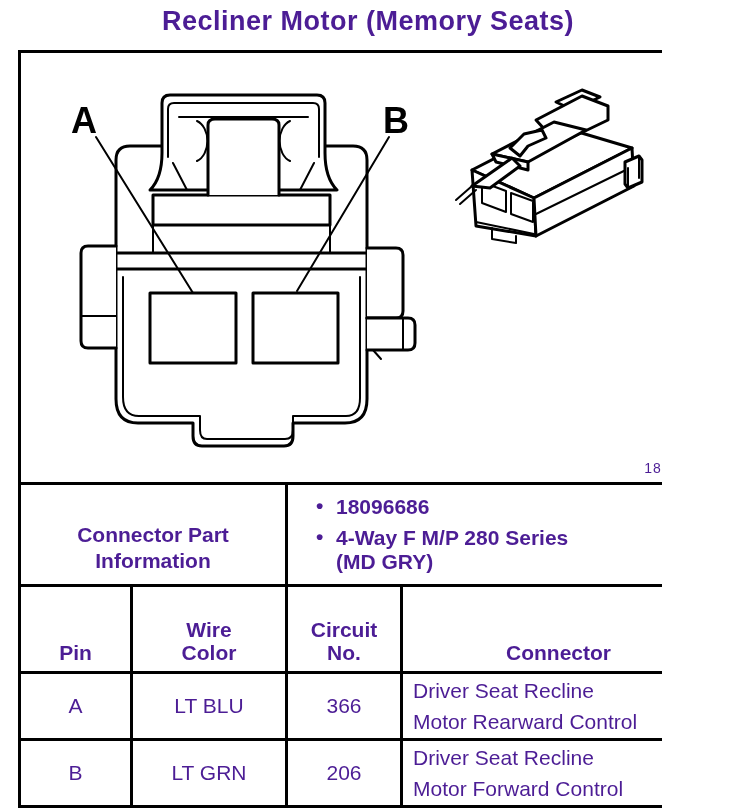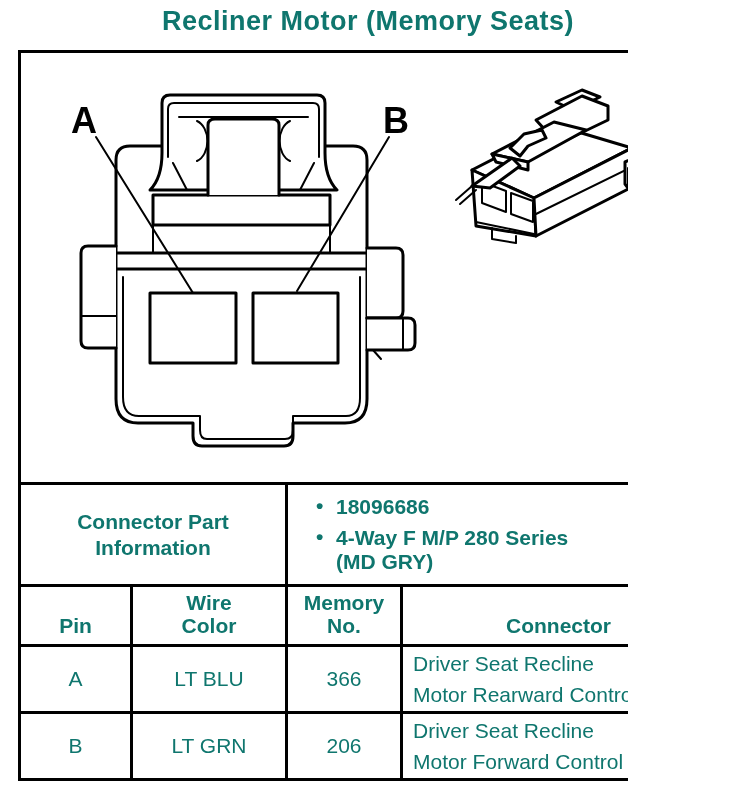--- a/index.html
+++ b/index.html
@@ -1,19 +1,20 @@
 <!DOCTYPE html>
 <html><head>
 <meta charset="utf-8">
 <style>
   html,body { margin:0; padding:0; background:#ffffff; }
   .page {
     position:relative; width:628px; height:808px; background:#ffffff;
-    font-family:"Liberation Sans", sans-serif; color:#0f766e;
+    font-family:"Liberation Sans", sans-serif; color:#4c1d95;
     overflow:hidden;
+    padding-left:34px;
   }
   .title {
     position:absolute; top:6px; left:0; width:736px;
     text-align:center; font-size:27px; font-weight:bold; letter-spacing:0.5px;
   }
   .figure-box {
     position:absolute; left:18px; top:50px; width:696px; height:435px;
     border:3px solid #000; box-sizing:border-box; background:#fff;
   }
   .figure-box svg.diagram { position:absolute; left:0; top:0; }
@@ -24,21 +25,21 @@
   table.pinout {
     position:absolute; left:18px; top:482px; width:696px;
     border-collapse:collapse; table-layout:fixed; background:#fff;
   }
   table.pinout td, table.pinout th { border:3px solid #000; box-sizing:border-box; }
   th {
     vertical-align:bottom; 
     font-size:21px; line-height:23px; font-weight:bold;
     padding:4px 2px 7px 2px;
   }
-  th div, .pre { white-space:pre-line; }
+  th div, .pre { white-space:pre-line;margin-top:27px; }
   tr.r-info td { height:102px; }
   tr.r-head th { height:59px; }
   tr.r-data td { height:62px; }
   td { font-size:21px; vertical-align:middle; }
   .part-info-cell { text-align:center; font-weight:bold; line-height:26px; font-size:21px; }
   .bullets-cell { padding-left:26px; }
   .bullets-cell ul { margin:0; padding:0; list-style:none; }
   .bullets-cell li {
     position:relative; padding-left:22px; margin:7px 0;
     font-weight:bold; font-size:21px; line-height:24px; white-space:pre-line;
@@ -152,21 +153,21 @@
       </tr>
       <tr class="r-head">
         <th>
             <div>Pin</div>
           </th>
         <th>
             <div>Wire
 Color</div>
           </th>
         <th>
-            <div>Memory
+            <div>Circuit
 No.</div>
           </th>
         <th>
             <div>Connector</div>
           </th>
       </tr>
       <tr class="r-data">
         <td class="cell-center">A</td>
         <td class="cell-center">LT BLU</td>
         <td class="cell-center">366</td>

